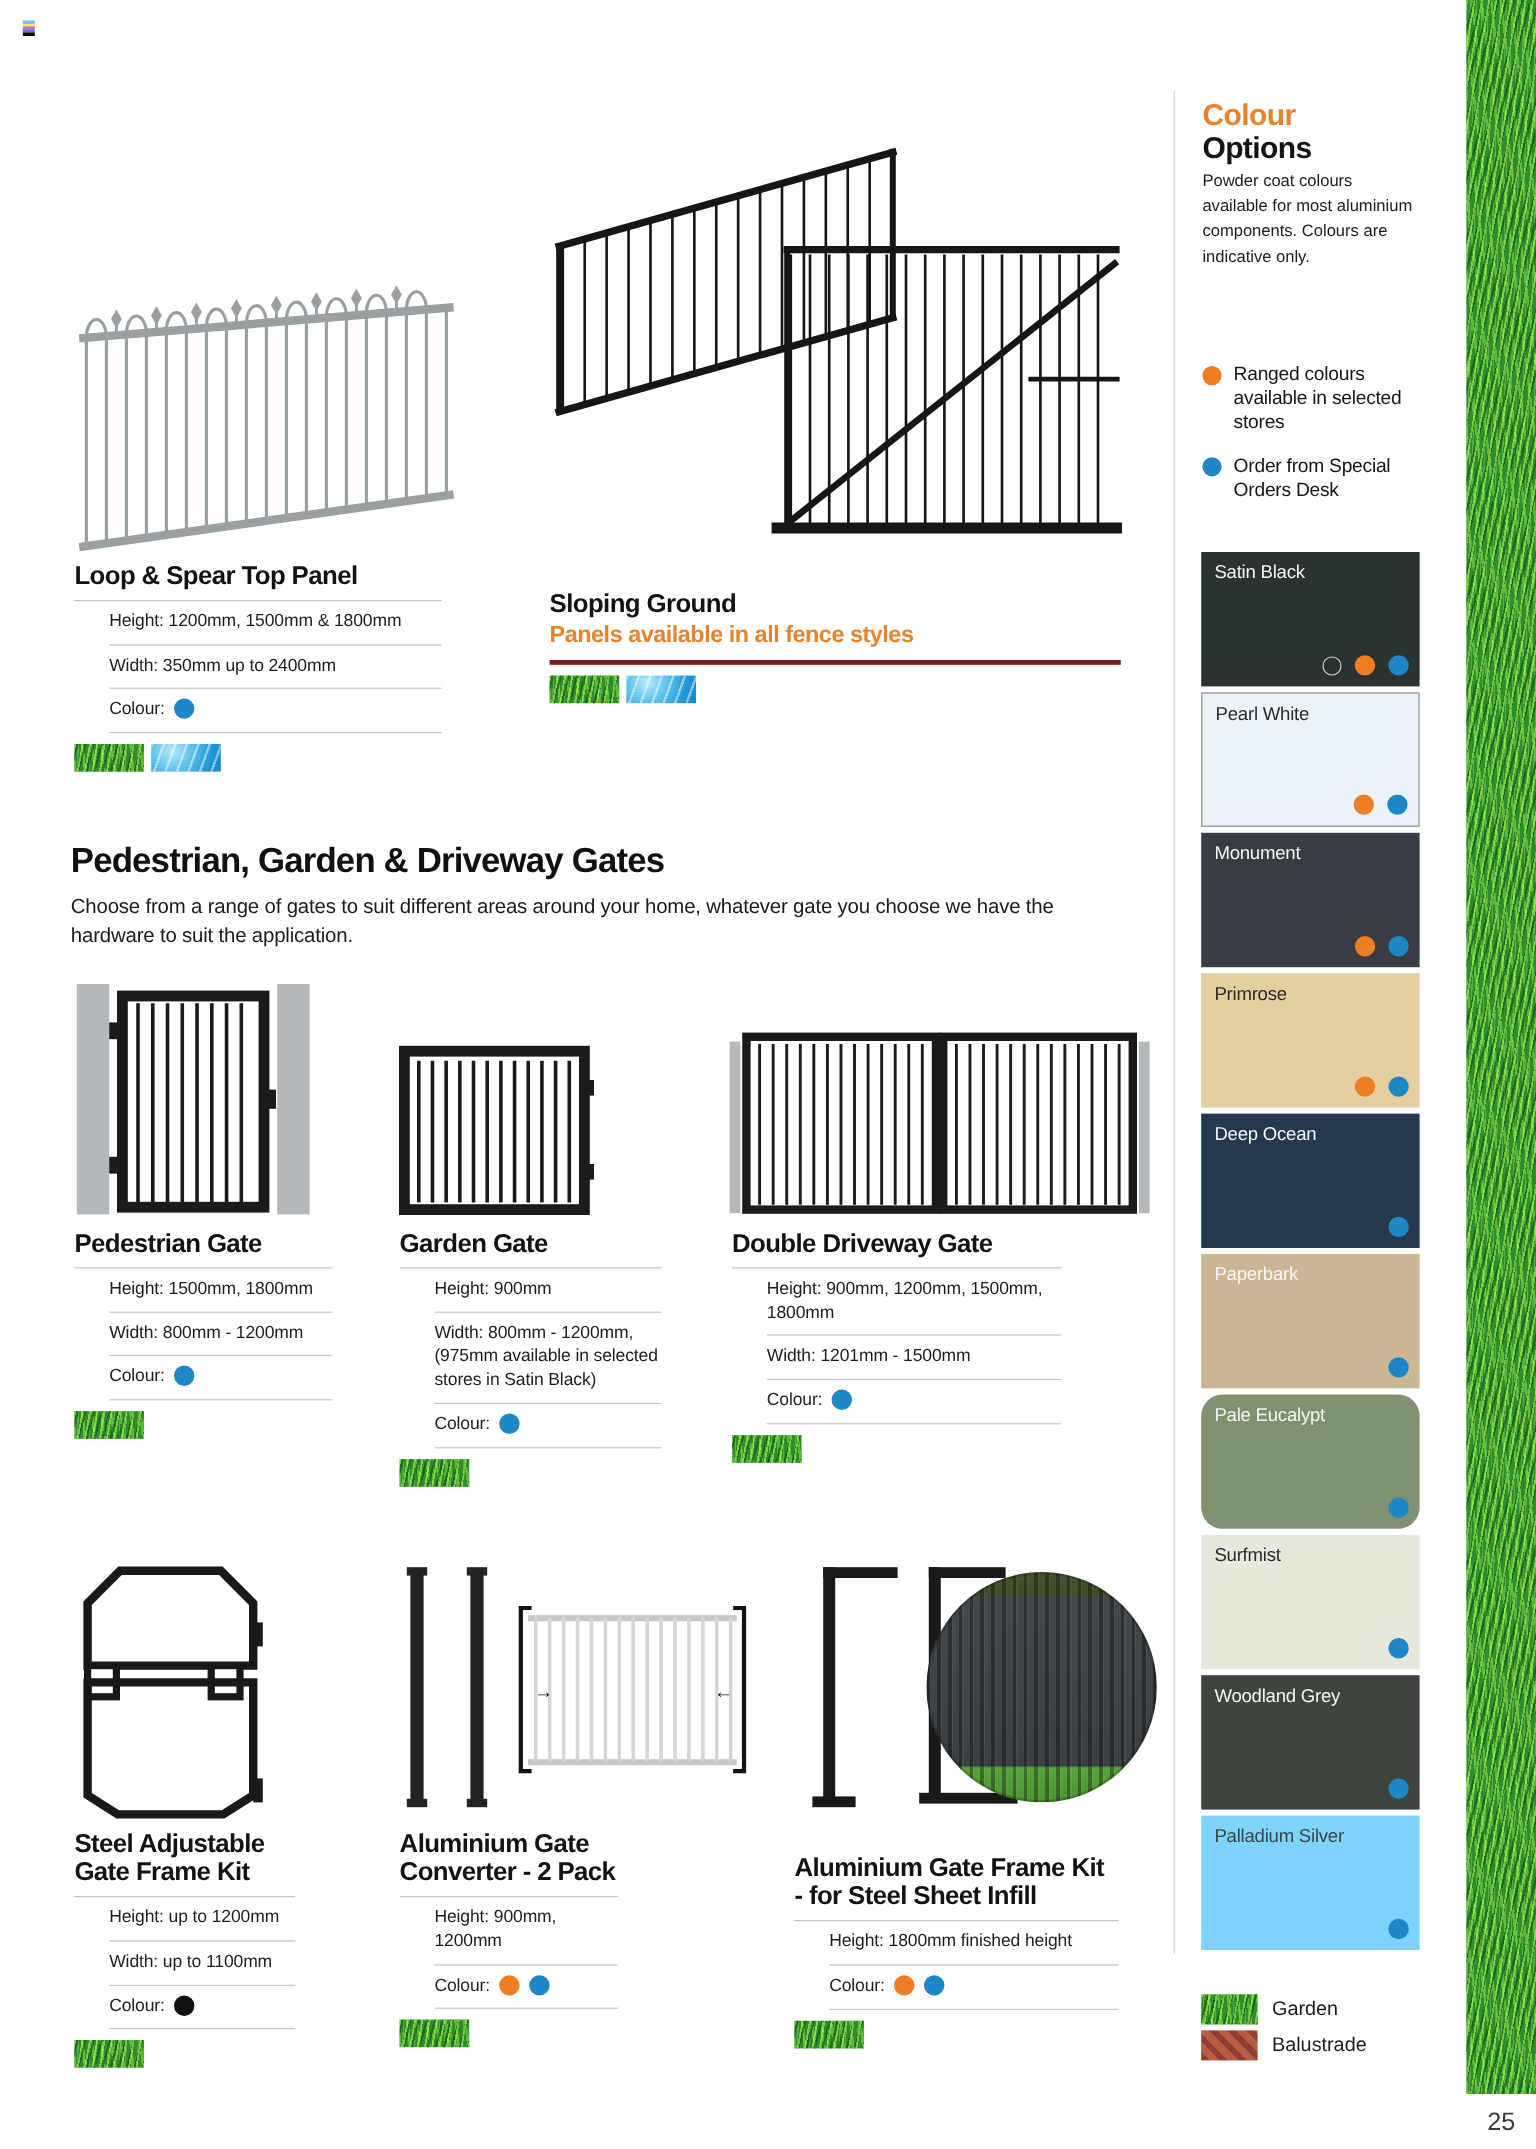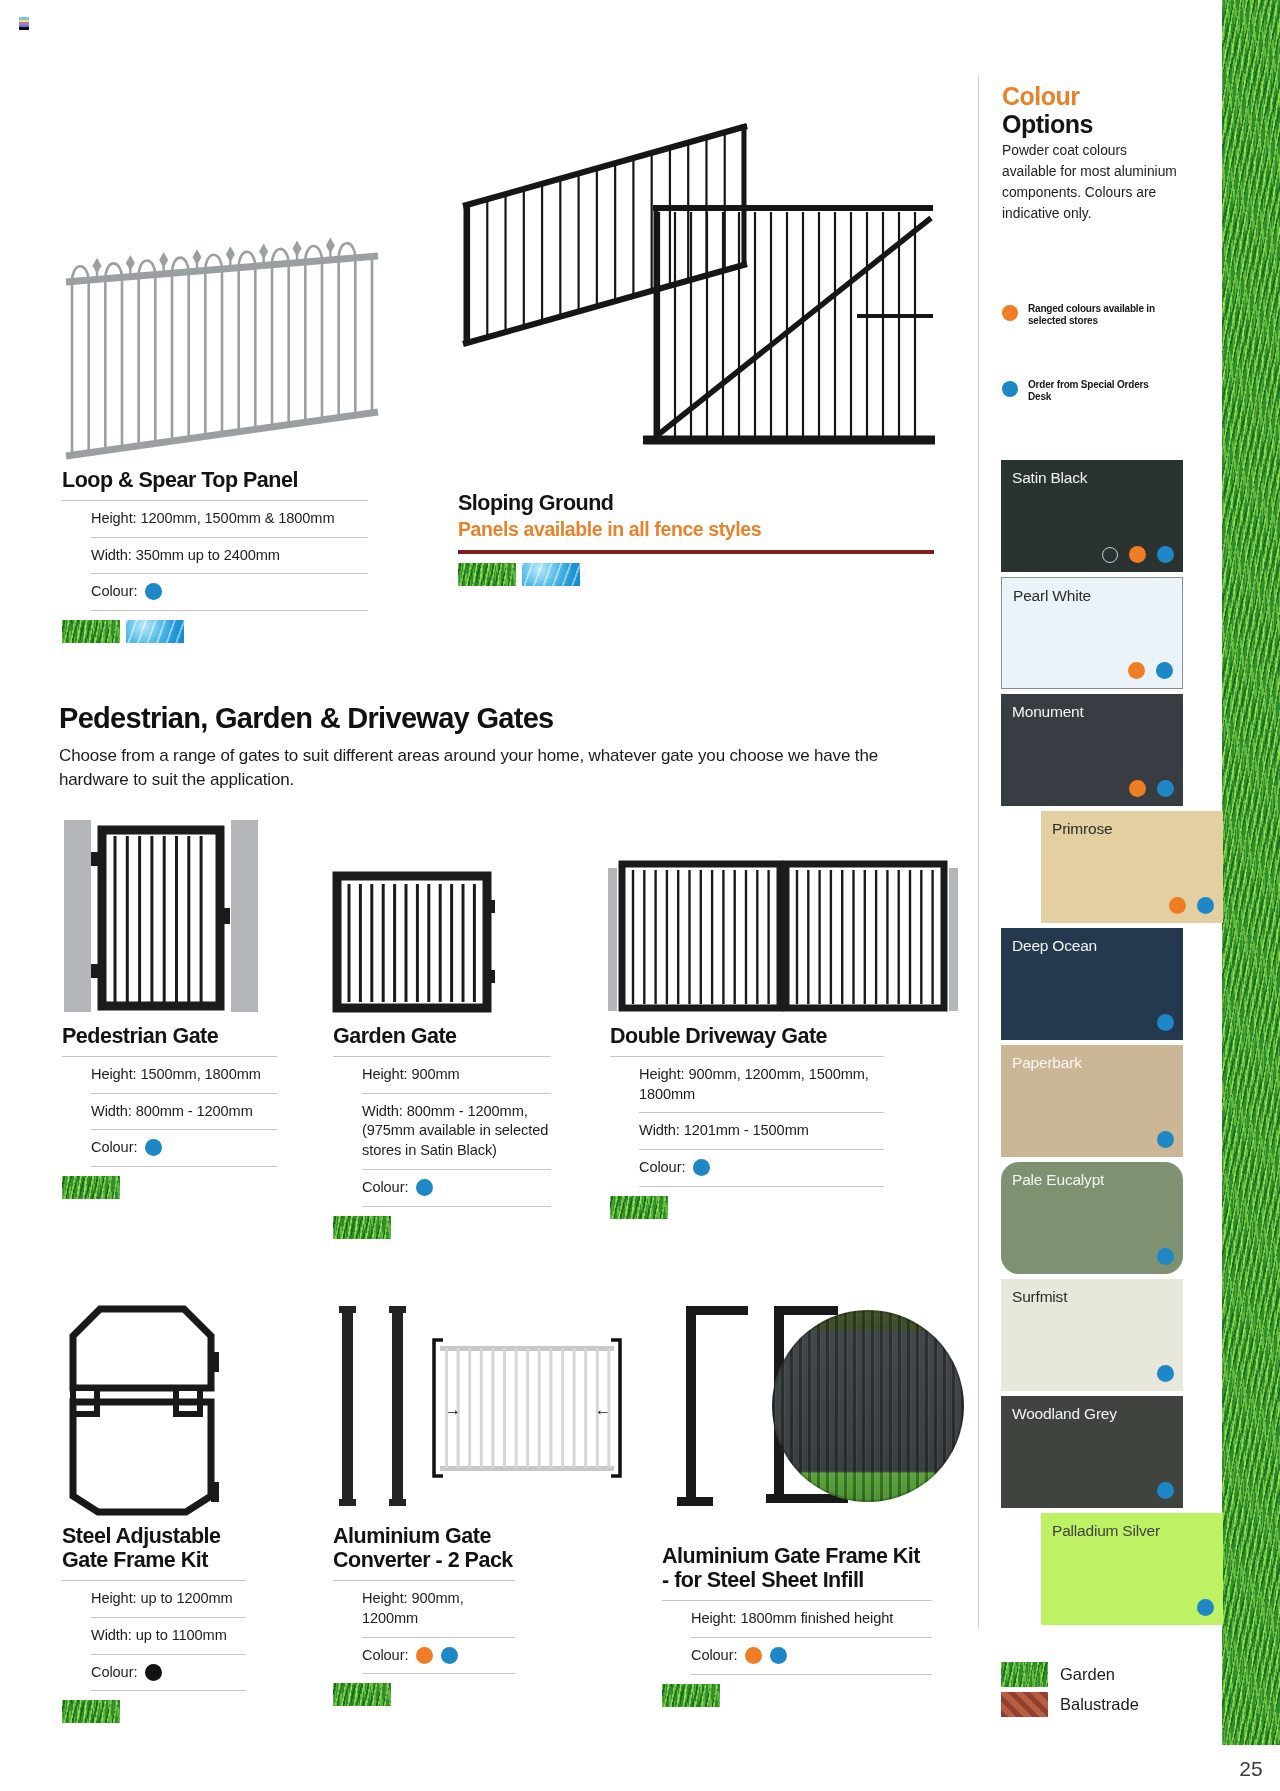--- a/index.html
+++ b/index.html
@@ -55,21 +55,21 @@
   
   #divider{left:978px;top:76px;width:1px;height:1552px;background:#cfcfcf;}
   #sb-head{left:1002px;top:82px;}
   .sb-w1{color:#E8832B;font-size:25px;font-weight:700;letter-spacing:-0.5px;line-height:1.12;}
   .sb-w2{color:#151515;font-size:25px;font-weight:700;letter-spacing:-0.5px;line-height:1.12;}
   #sb-para{left:1002px;top:141px;width:180px;font-size:13.8px;line-height:1.52;color:#1c1c1c;}
   .sb-leg{display:flex;gap:10px;}
   #sb-leg1{left:1002px;top:303px;}
   #sb-leg2{left:1002px;top:379px;}
   .leg-dot{width:16px;height:16px;border-radius:50%;flex:none;margin-top:2px;}
-  .leg-text{font-size:10px;font-weight:700;line-height:1.24;width:142px;letter-spacing:-0.2px;color:#161616;}
+  .leg-text{font-size:16px;font-weight:400;line-height:1.24;width:142px;letter-spacing:-0.2px;color:#161616;}
   #sb-swatches{left:1001px;top:460px;width:182px;}
   .swatch{width:182px;height:112px;margin-bottom:5px;position:relative;box-sizing:border-box;}
   .swatch-name{position:absolute;left:11px;top:9px;font-size:15.5px;letter-spacing:-0.2px;}
   .swatch-dots{position:absolute;right:9px;bottom:9px;display:flex;gap:11px;align-items:center;}
   #sb-bottom-legend{left:1001px;top:1662px;}
   .bl-row{display:flex;align-items:center;gap:12px;margin-bottom:5px;}
   .bl-chip{width:47px;height:25px;flex:none;}
   .bl-label{font-size:16.5px;color:#1b1b1b;}
 
   
@@ -418,21 +418,21 @@
           <span class="dot dot-blue"></span>
         </div>
       </div>
       <div class="swatch" style="background: rgb(56, 61, 67);">
         <span class="swatch-name" style="color: rgb(242, 244, 243);">Monument</span>
         <div class="swatch-dots">
           <span class="dot dot-orange"></span>
           <span class="dot dot-blue"></span>
         </div>
       </div>
-      <div class="swatch" style="background: rgb(227, 207, 160); margin-left: 40px;">
+      <div class="swatch" style="background: rgb(227, 207, 160);">
         <span class="swatch-name" style="color: rgb(43, 43, 43);">Primrose</span>
         <div class="swatch-dots">
           <span class="dot dot-orange"></span>
           <span class="dot dot-blue"></span>
         </div>
       </div>
       <div class="swatch" style="background: rgb(36, 56, 78);">
         <span class="swatch-name" style="color: rgb(242, 244, 243);">Deep Ocean</span>
         <div class="swatch-dots">
           <span class="dot dot-blue"></span>
@@ -455,21 +455,21 @@
         <div class="swatch-dots">
           <span class="dot dot-blue"></span>
         </div>
       </div>
       <div class="swatch" style="background: rgb(63, 68, 62);">
         <span class="swatch-name" style="color: rgb(242, 244, 243);">Woodland Grey</span>
         <div class="swatch-dots">
           <span class="dot dot-blue"></span>
         </div>
       </div>
-      <div class="swatch" style="background: #bef264; margin-left: 40px;">
+      <div class="swatch" style="background: #7dd3fc;">
         <span class="swatch-name" style="color: rgb(62, 68, 66);">Palladium Silver</span>
         <div class="swatch-dots">
           <span class="dot dot-blue"></span>
         </div>
       </div>
     </div>
   <div class="abs" id="sb-bottom-legend">
       <div class="bl-row">
         <div class="bl-chip grass"></div>
         <span class="bl-label">Garden</span>

